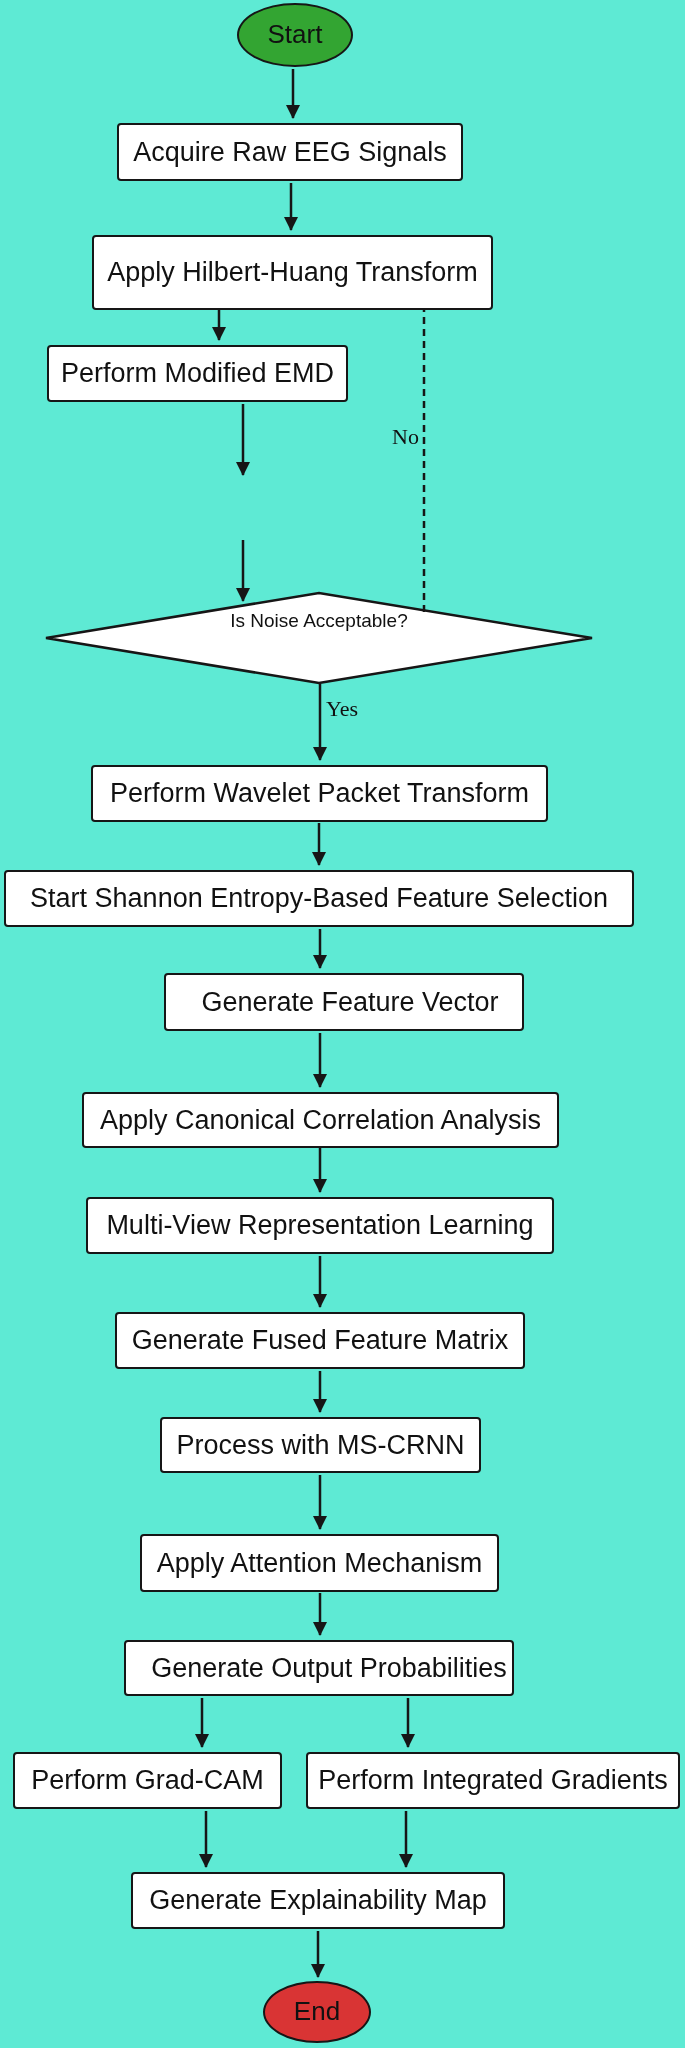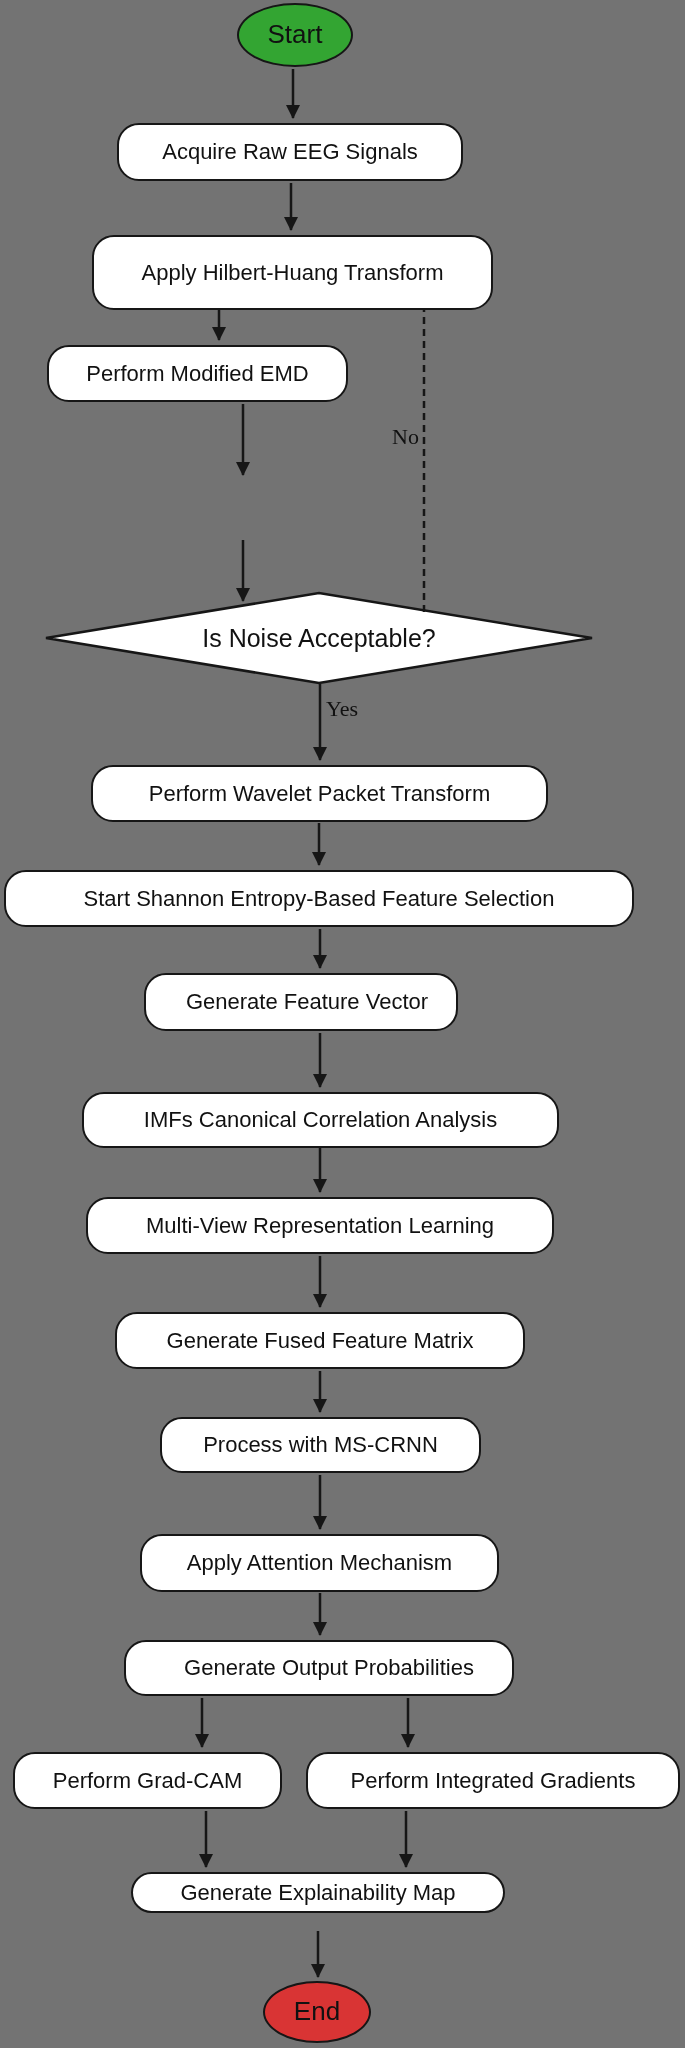--- a/index.html
+++ b/index.html
@@ -1,30 +1,30 @@
 <!DOCTYPE html>
 <html><head>
 <meta charset="utf-8">
 <style>
   html,body{margin:0;padding:0;background:#fff;}
   #stage{
-    position:relative;width:685px;height:2048px;background:#737373;overflow:hidden;
+    position:relative;width:685px;height:2048px;background:#5eead4;overflow:hidden;
     font-family:"Liberation Sans","DejaVu Sans",sans-serif;color:#111;
   }
   #wires{position:absolute;left:0;top:0;}
   .node{
     position:absolute;box-sizing:border-box;background:#fff;
-    border:2.5px solid #161616;border-radius:22px;
+    border:2.5px solid #161616;border-radius:4px;
     display:flex;align-items:center;justify-content:center;
-    font-size:22px;line-height:1.05;text-align:center;white-space:nowrap;
+    font-size:27px;line-height:1.05;text-align:center;white-space:nowrap;
   }
   .terminator{border-radius:50%;font-size:26px;}
   .decision-label{
-    position:absolute;display:flex;align-items:center;justify-content:center;
-    font-size:25px;white-space:nowrap;background:transparent;border:none;
+    position:absolute;display:flex;align-items:flex-start;justify-content:center;
+    font-size:19px;white-space:nowrap;background:transparent;border:none;
   }
   .edge-label{
     position:absolute;font-family:"Liberation Serif","DejaVu Serif",serif;
     font-size:22px;color:#111;white-space:nowrap;
   }
   .edge-label.right-align{text-align:right;}
 </style>
 </head>
 <body>
 
@@ -88,26 +88,26 @@
   <span class="edge-label right-align" style="left:349px;top:424px;width:70px;font-family:Liberation Serif, serif;">No</span>
 
   <div class="node" style="left:91px;top:765px;width:457px;height:57px;">
     <span>Perform Wavelet Packet Transform</span>
   </div>
 
   <div class="node" style="left:4px;top:870px;width:630px;height:57px;">
     <span>Start Shannon Entropy-Based Feature Selection</span>
   </div>
 
-  <div class="node" style="left:144px;top:973px;width:314px;height:58px;padding-left:12px;">
+  <div class="node" style="left:164px;top:973px;width:360px;height:58px;padding-left:12px;">
     <span>Generate Feature Vector</span>
   </div>
 
   <div class="node" style="left:82px;top:1092px;width:477px;height:56px;">
-    <span>IMFs Canonical Correlation Analysis</span>
+    <span>Apply Canonical Correlation Analysis</span>
   </div>
 
   <div class="node" style="left:86px;top:1197px;width:468px;height:57px;">
     <span>Multi-View Representation Learning</span>
   </div>
 
   <div class="node" style="left:115px;top:1312px;width:410px;height:57px;">
     <span>Generate Fused Feature Matrix</span>
   </div>
 
@@ -124,21 +124,21 @@
   </div>
 
   <div class="node" style="left:13px;top:1752px;width:269px;height:57px;justify-content:center;">
     <span>Perform Grad-CAM</span>
   </div>
 
   <div class="node" style="left:306px;top:1752px;width:374px;height:57px;">
     <span>Perform Integrated Gradients</span>
   </div>
 
-  <div class="node" style="left:131px;top:1872px;width:374px;height:41px;">
+  <div class="node" style="left:131px;top:1872px;width:374px;height:57px;">
     <span>Generate Explainability Map</span>
   </div>
 
   <div class="node terminator" style="left: 263px; top: 1981px; width: 108px; height: 62px; background-color: rgb(217, 52, 52);">
     <span>End</span>
   </div>
 
 </div>
 
 </body></html>

